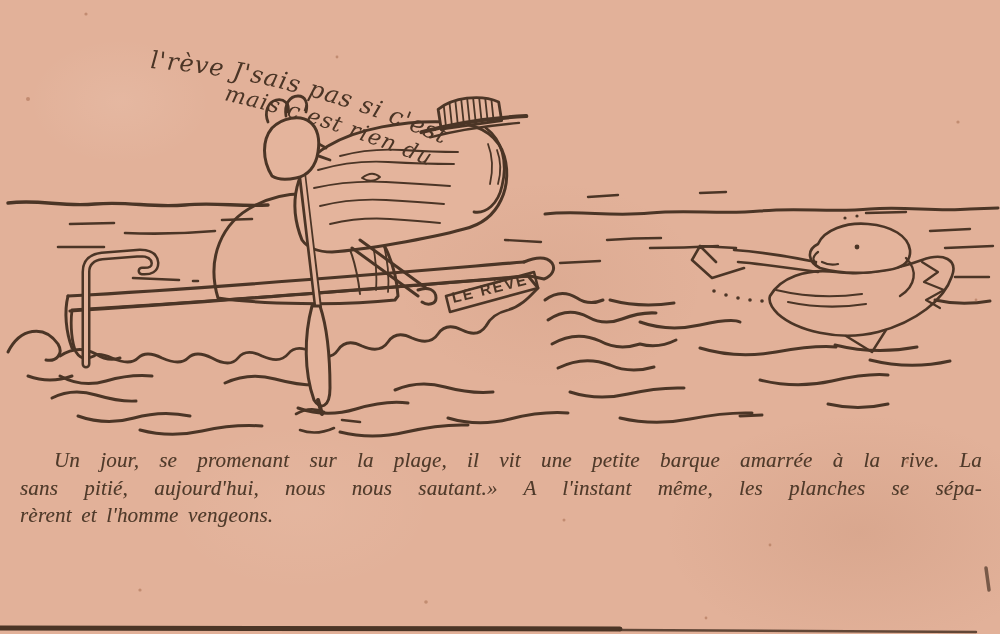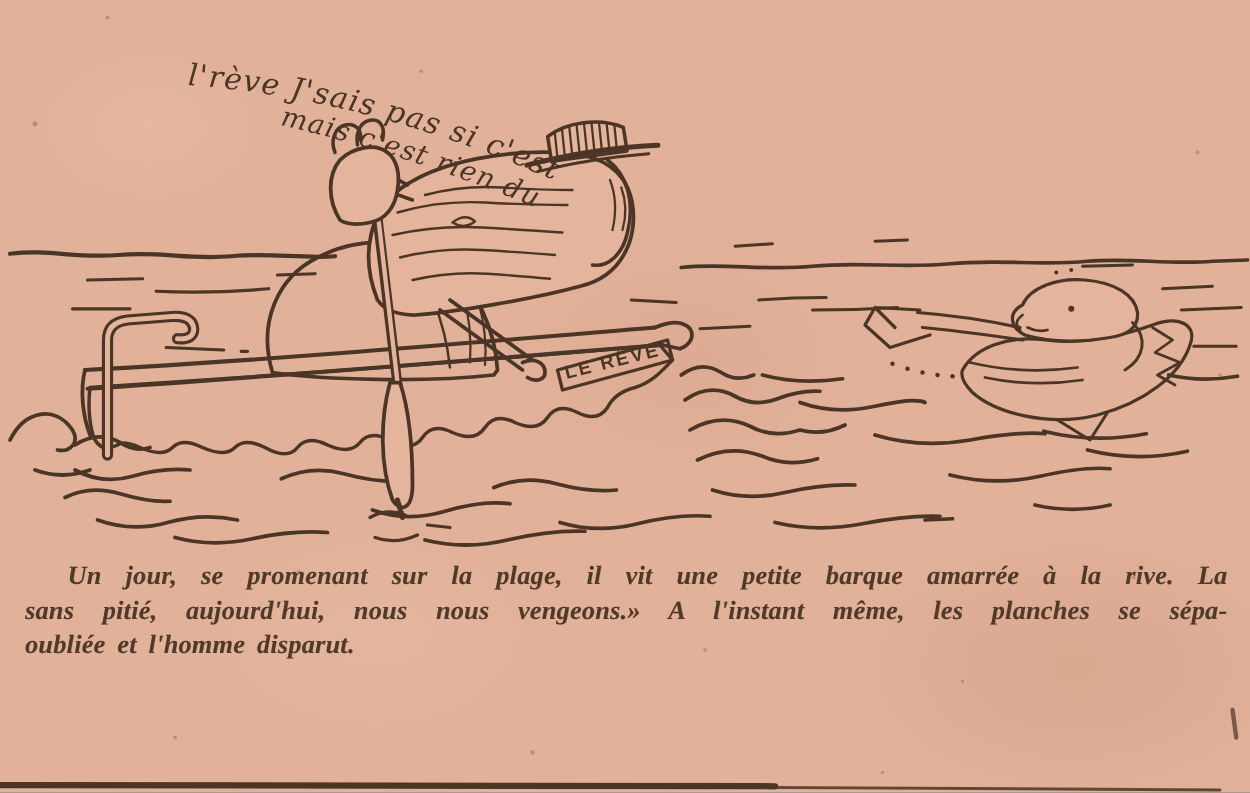--- a/index.html
+++ b/index.html
@@ -14,21 +14,21 @@
     font-family:"Liberation Serif",serif;
   }
   svg.art{position:absolute;left:0;top:0;}
   .ink{stroke:#4b3526;fill:none;stroke-linecap:round;stroke-linejoin:round;}
   .paperfill{fill:#e4b49c;}
   .speech{font-family:"DejaVu Serif",serif;font-style:italic;font-size:24px;fill:#4b3526;letter-spacing:1px;}
   .speech.s2{font-size:22px;}
   .banner-text{font-family:"Liberation Sans",sans-serif;font-weight:bold;font-size:15px;fill:#4b3526;letter-spacing:2px;}
   .caption{
     position:absolute;left:20px;top:447px;width:962px;
-    color:#4f3a2a;font-style:italic;font-weight:bold;
+    color:#4f3a2a;font-style:italic;font-weight:normal;
     font-size:21px;line-height:27.5px;
   }
   .cap-line{text-align:justify;text-align-last:justify;word-spacing:4px;letter-spacing:.2px;
     text-shadow:.3px .3px 0 rgba(80,56,40,.35);}
   .cap-line.indent{text-indent:34px;}
   .cap-line.last{text-align-last:left;}
 </style>
 </head>
 <body>
 
@@ -198,17 +198,17 @@
 
     <g>
       <path class="ink" stroke-width="5" d="M0,628 L620,629"></path>
       <path class="ink" stroke-width="2.4" opacity="0.85" d="M620,630 L976,632"></path>
       <path class="ink" stroke-width="3.5" opacity="0.7" d="M986,568 L989,590"></path>
     </g>
   </svg>
 
   <div class="caption">
     <div class="cap-line indent">Un jour, se promenant sur la plage, il vit une petite barque amarrée à la rive. La</div>
-    <div class="cap-line">sans pitié, aujourd'hui, nous nous vengeons.» A l'instant même, les planches se sépa-</div>
-    <div class="cap-line last">oubliée et l'homme disparut.</div>
+    <div class="cap-line">sans pitié, aujourd'hui, nous nous sautant.» A l'instant même, les planches se sépa-</div>
+    <div class="cap-line last">rèrent et l'homme vengeons.</div>
   </div>
 
 </div>
 
 </body></html>

